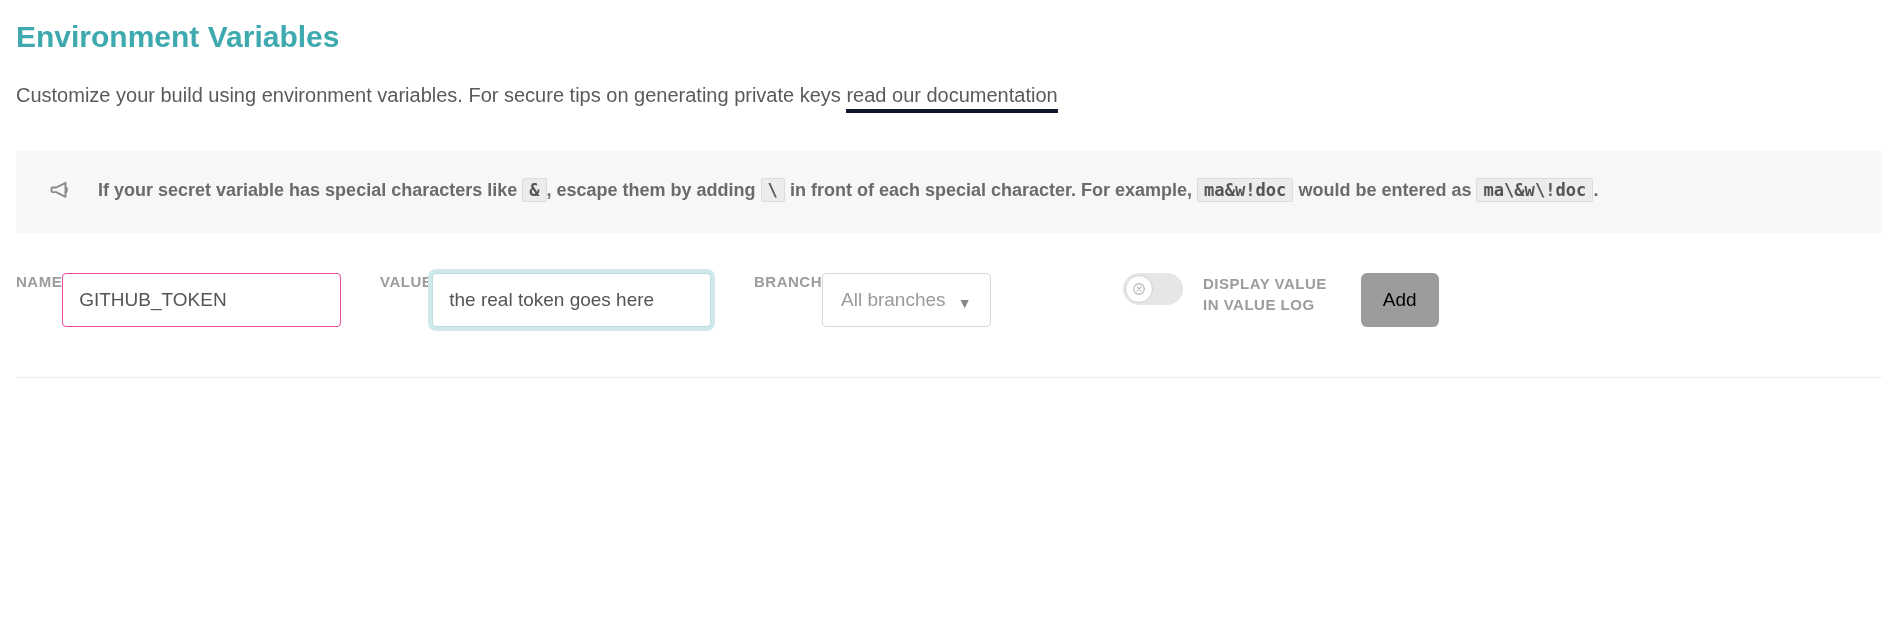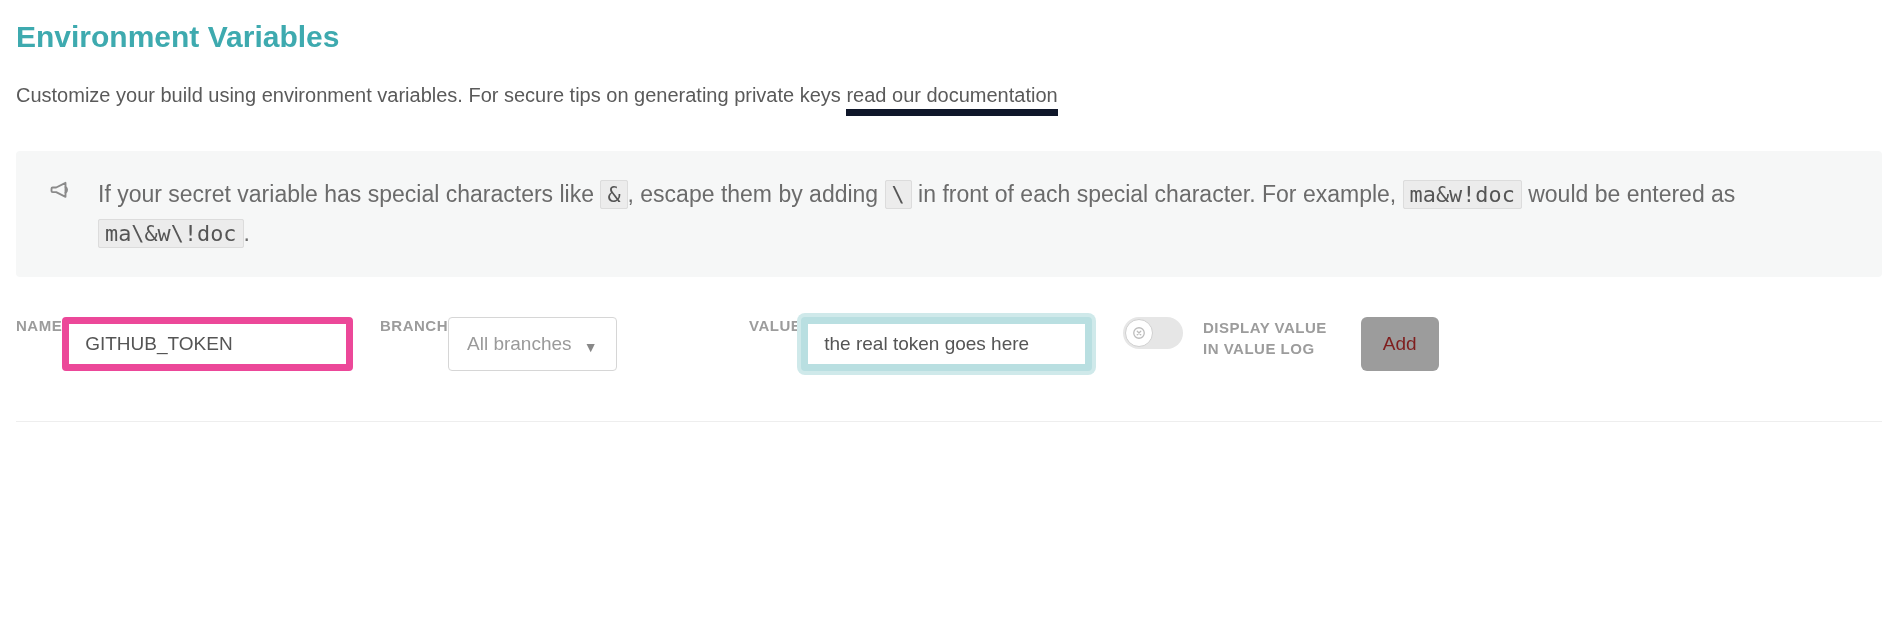--- a/index.html
+++ b/index.html
@@ -16,43 +16,44 @@
     color: #3eaaaf;
     margin: 0 0 30px 0;
   }
   .subtitle {
     font-size: 20px;
     color: #5a5a5a;
     margin: 0 0 44px 0;
   }
   .doc-link {
     color: #5a5a5a;
-    border-bottom: 7px solid #0f172a;
+    border-bottom: 4px solid #0f172a;
     padding-bottom: 3px;
     text-decoration: none;
     cursor: pointer;
   }
   .notice {
     background: #f6f7f7;
     border-radius: 4px;
     padding: 24px 32px 24px 32px;
     display: flex;
     align-items: flex-start;
     gap: 22px;
     margin-bottom: 40px;
   }
   .notice-icon {
     flex-shrink: 0;
     margin-top: 2px;
     color: #8a8a8a;
   }
   .notice-text {
-    font-size: 23px;
+    font-size: 18px;
     line-height: 1.7;
     color: #6b6b6b;
+    font-weight: bold;
   }
   code.inline {
     background: #ececec;
     border: 1px solid #dcdcdc;
     border-radius: 2px;
     padding: 1px 6px;
     font-family: ui-monospace, SFMono-Regular, Menlo, Monaco, Consolas, monospace;
     font-size: 0.95em;
     color: #555;
   }
@@ -68,21 +69,21 @@
   }
   .form-label {
     font-size: 15px;
     font-weight: 600;
     letter-spacing: 0.5px;
     color: #9c9c9c;
     margin-bottom: 14px;
   }
   .form-input {
     height: 54px;
-    border: 7px solid #ec4899;
+    border: 1px solid #ec4899;
     border-radius: 4px;
     padding: 0 16px;
     font-size: 19px;
     color: #555;
     outline: none;
     background: #fff;
   }
   .form-input.focused {
     box-shadow: 0 0 0 4px #cfe9ea;
     border-color: #b9dfe1;
@@ -141,21 +142,21 @@
     font-size: 15px;
     font-weight: 600;
     letter-spacing: 0.5px;
     color: #9c9c9c;
     line-height: 1.4;
   }
   .add-btn {
     height: 54px;
     padding: 0 22px;
     background: #9c9c9c;
-    color: #7f1d1d;
+    color: #000000;
     border: none;
     border-radius: 6px;
     font-size: 19px;
     cursor: pointer;
   }
   .hr {
     height: 1px;
     background: #eee;
     margin-top: 50px;
   }
@@ -184,31 +185,31 @@
   </div>
 </div>
 
 <div class="form-row">
 
   <div class="form-group g-name">
     <div class="form-label">NAME</div>
     <input class="form-input" type="text" value="GITHUB_TOKEN" style="">
   </div>
 
+  <div class="form-group g-value">
+    <div class="form-label">VALUE</div>
+    <input class="form-input focused" type="text" value="the real token goes here" style="">
+  </div>
+
   <div class="form-group g-branch">
     <div class="form-label">BRANCH</div>
     <div class="form-select">
       <span>All branches</span>
       <span class="caret">▼</span>
     </div>
-  </div>
-
-  <div class="form-group g-value">
-    <div class="form-label">VALUE</div>
-    <input class="form-input focused" type="text" value="the real token goes here" style="">
   </div>
 
   <div class="toggle-wrap">
     <div class="toggle">
       <div class="toggle-knob">
         <svg width="14" height="14" viewBox="0 0 24 24" fill="none" stroke="#bcbcbc" stroke-width="2.2" stroke-linecap="round">
           <circle cx="12" cy="12" r="9"></circle>
           <path d="M9 9l6 6M15 9l-6 6"></path>
         </svg>
       </div>

